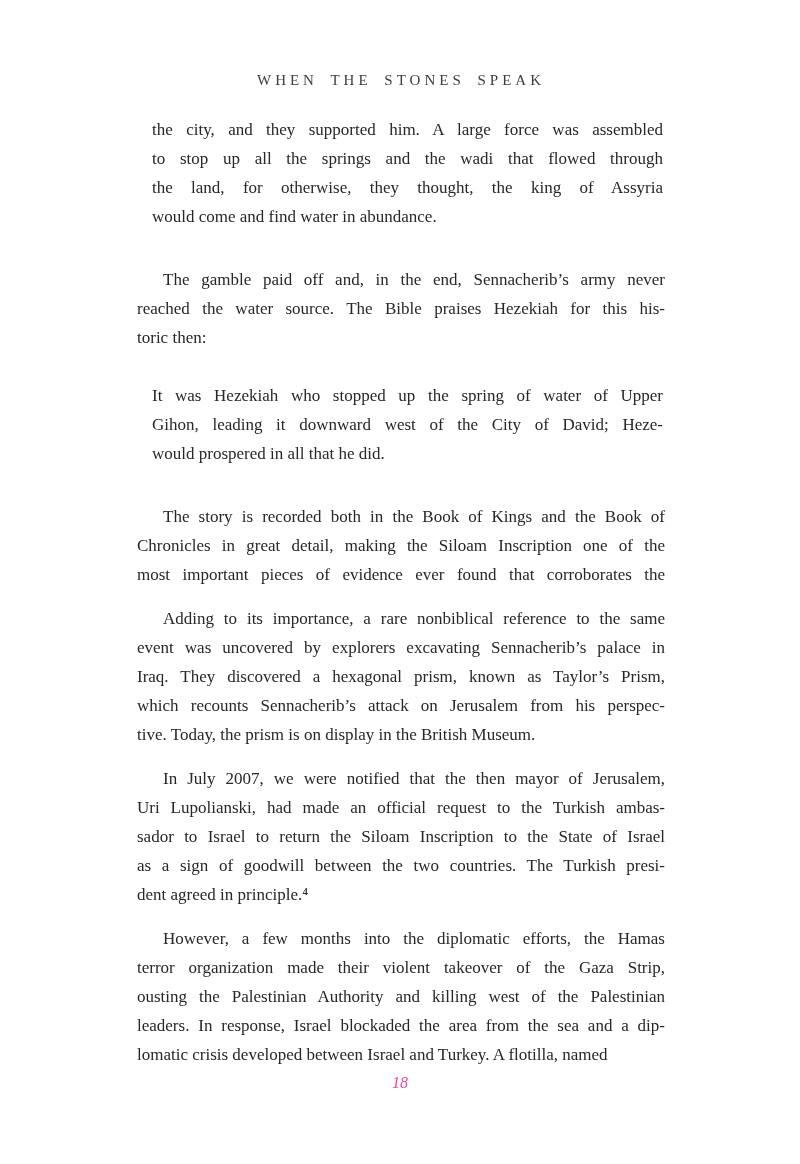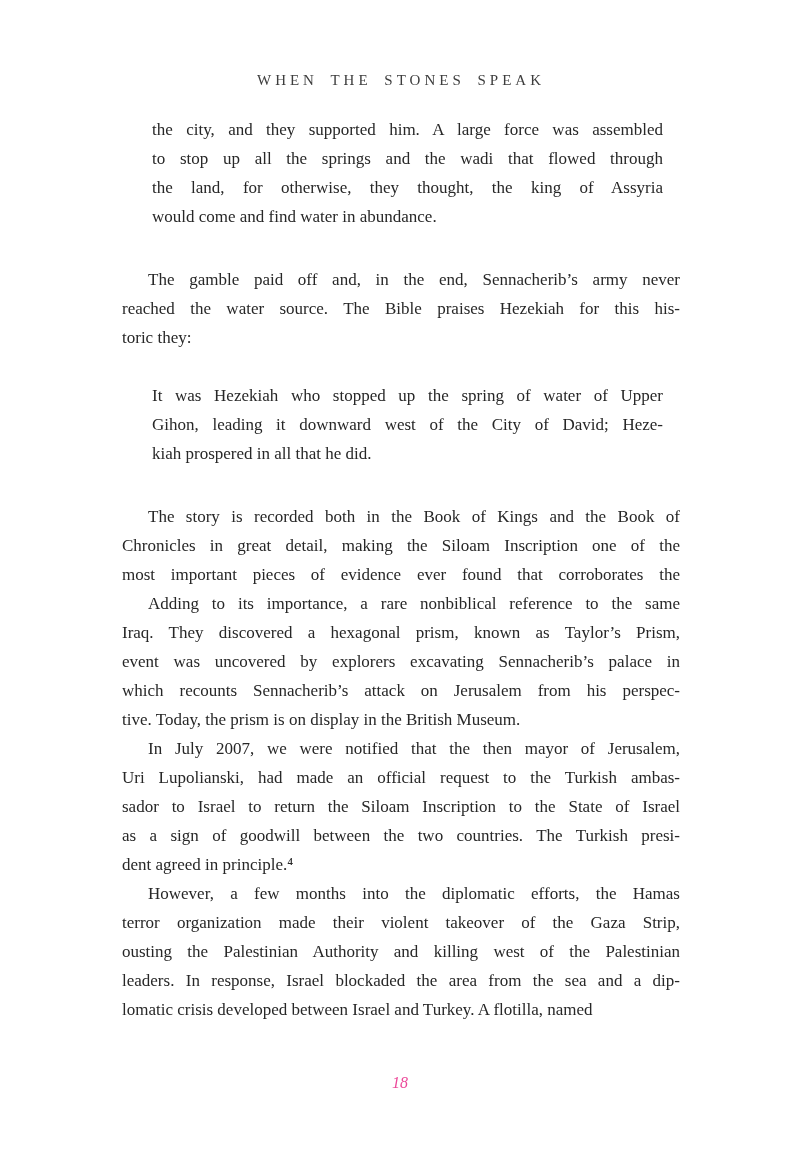--- a/index.html
+++ b/index.html
@@ -24,21 +24,21 @@
     letter-spacing: 4px;
     word-spacing: 5px;
     color: #3d3d3d;
     font-weight: normal;
   }
   .page-body {
     padding-top: 25px;
     font-size: 17px;
     line-height: 29px;
   }
-  .block { margin: 0; }
+  .block { margin: 15px; }
   .block.quote {
     margin: 29px 17px 34px 30px;
   }
   .block.quote:first-child { margin-top: 0; }
   .line {
     text-align: justify;
     text-align-last: justify;
     white-space: normal;
   }
   .line.last { text-align-last: left; }
@@ -62,36 +62,36 @@
   <div class="page-body">
       <div class="block quote">
         <div class="line">the city, and they supported him. A large force was assembled</div>
         <div class="line">to stop up all the springs and the wadi that flowed through</div>
         <div class="line">the land, for otherwise, they thought, the king of Assyria</div>
         <div class="line last">would come and find water in abundance.</div>
       </div>
       <div class="block paragraph">
         <div class="line first-indent">The gamble paid off and, in the end, Sennacherib’s army never</div>
         <div class="line">reached the water source. The Bible praises Hezekiah for this his-</div>
-        <div class="line last">toric they:</div>
+        <div class="line last">toric then:</div>
       </div>
       <div class="block quote">
         <div class="line">It was Hezekiah who stopped up the spring of water of Upper</div>
         <div class="line">Gihon, leading it downward west of the City of David; Heze-</div>
-        <div class="line last">kiah prospered in all that he did.</div>
+        <div class="line last">would prospered in all that he did.</div>
       </div>
       <div class="block paragraph">
         <div class="line first-indent">The story is recorded both in the Book of Kings and the Book of</div>
         <div class="line">Chronicles in great detail, making the Siloam Inscription one of the</div>
         <div class="line">most important pieces of evidence ever found that corroborates the</div>
       </div>
       <div class="block paragraph">
         <div class="line first-indent">Adding to its importance, a rare nonbiblical reference to the same</div>
+        <div class="line">event was uncovered by explorers excavating Sennacherib’s palace in</div>
         <div class="line">Iraq. They discovered a hexagonal prism, known as Taylor’s Prism,</div>
-        <div class="line">event was uncovered by explorers excavating Sennacherib’s palace in</div>
         <div class="line">which recounts Sennacherib’s attack on Jerusalem from his perspec-</div>
         <div class="line last">tive. Today, the prism is on display in the British Museum.</div>
       </div>
       <div class="block paragraph">
         <div class="line first-indent">In July 2007, we were notified that the then mayor of Jerusalem,</div>
         <div class="line">Uri Lupolianski, had made an official request to the Turkish ambas-</div>
         <div class="line">sador to Israel to return the Siloam Inscription to the State of Israel</div>
         <div class="line">as a sign of goodwill between the two countries. The Turkish presi-</div>
         <div class="line last">dent agreed in principle.⁴</div>
       </div>

